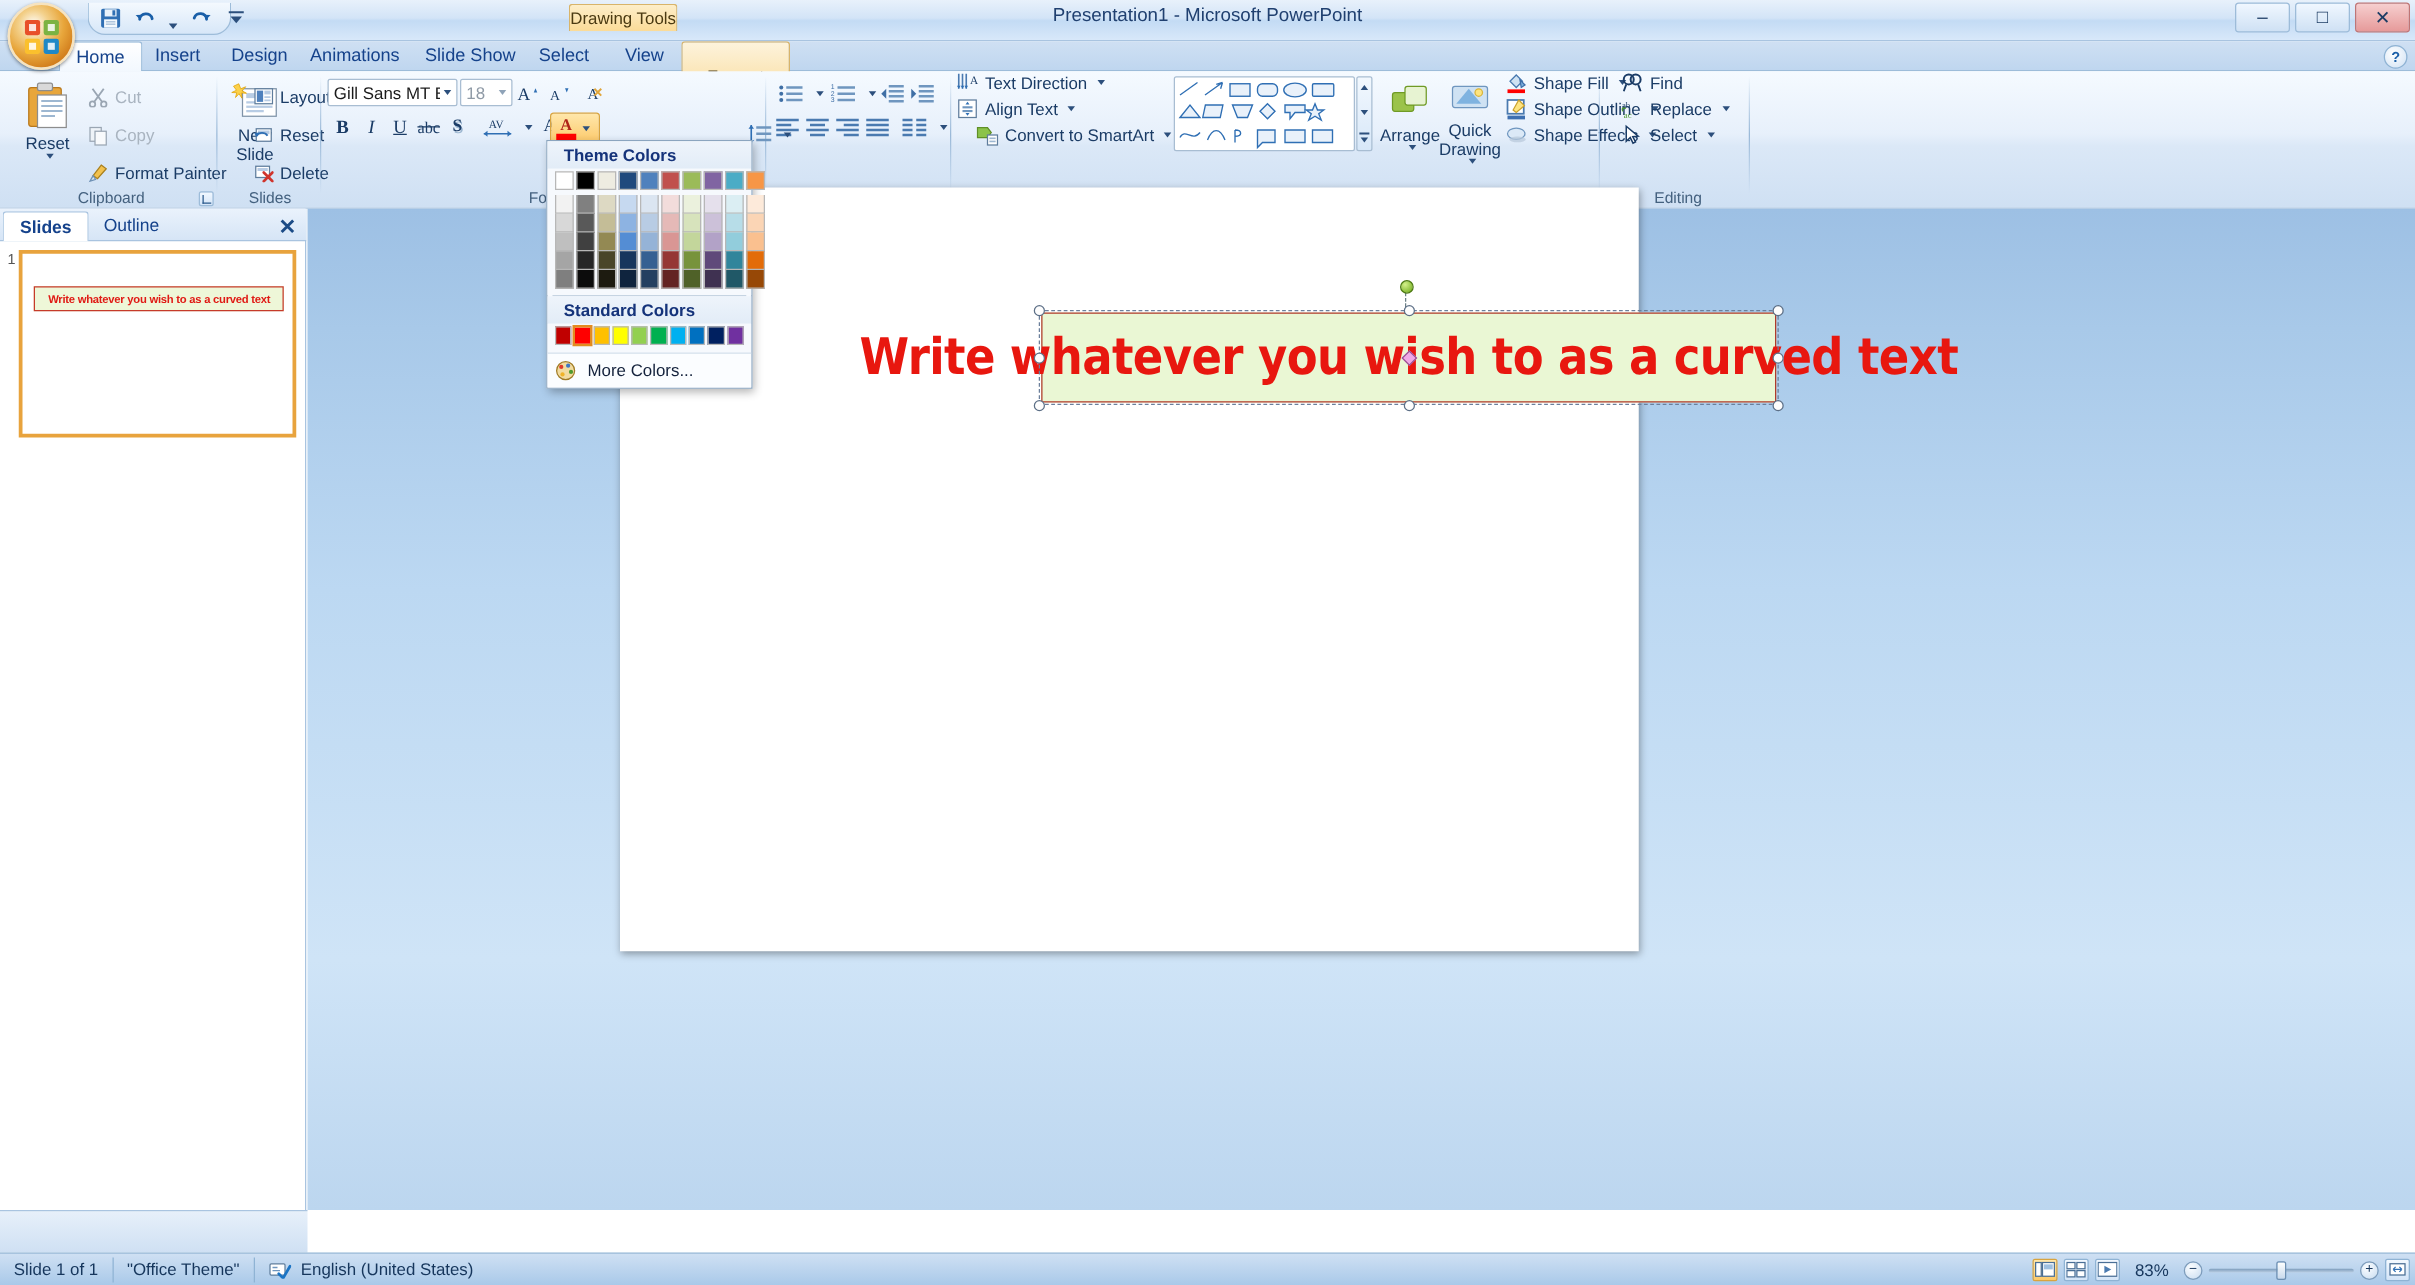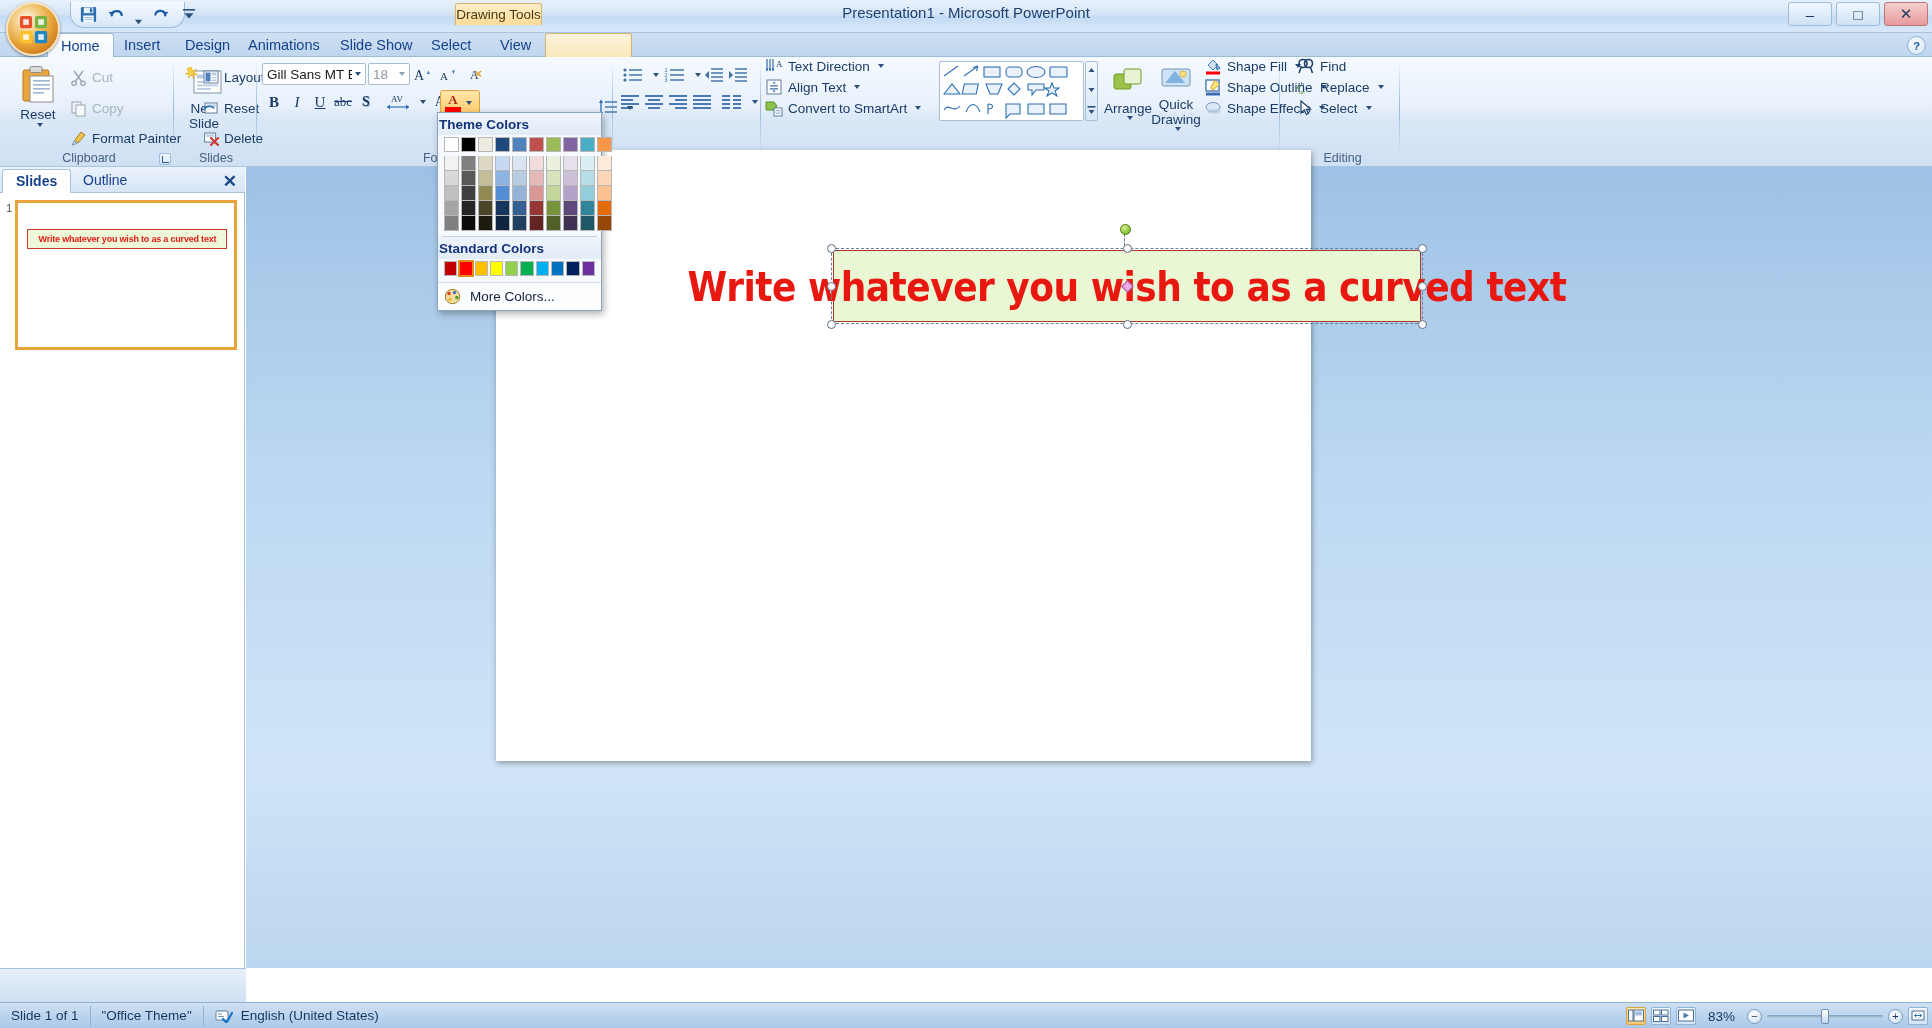--- a/index.html
+++ b/index.html
@@ -105,21 +105,21 @@
     display:flex; align-items:center; justify-content:center; }
   .tbox{ position:absolute; background:#fff; border:1px solid #a8bdd2; border-radius:2px;
     font-size:13.5px; color:#1a1a1a; display:flex; align-items:center; padding:0 4px; cursor:text;}
   .tbox .cv{ flex:1; overflow:hidden; white-space:nowrap; }
 
   
   .colormenu{
     position:absolute; left:437px; top:112px; width:165px; z-index:60;
     background:#f6f9fd; border:1px solid #8ba5bf; box-shadow:2px 3px 7px rgba(0,0,0,.3);
   }
-  .cm-head{ font-size:13.5px; font-weight:bold; color:#15337a; padding:4px 0 3px 1px;
+  .cm-head{ font-size:13.5px; font-weight:bold; color:#15337a; padding:4px 0 3px 13px;
     background:linear-gradient(to bottom,#eef4fb,#e2ecf7); }
   .cm-grid{ padding:2px 6px 5px 6px; display:flex; gap:2px; background:#f6f9fd;}
   .cm-col{ display:flex; flex-direction:column; }
   .sw{ width:15px; height:15px; border:1px solid #b7b7b7; cursor:pointer; }
   .cm-col .sw+.sw{ border-top:none; }
   .cm-toprow{ margin-bottom:4px; }
   .cm-sep{ height:1px; background:#c6d4e2; margin:0 4px; }
   .std-grid{ padding:2px 6px 6px 6px; display:flex; gap:2px; background:#f6f9fd;}
   .sw.sel{ outline:2px solid #e38b1f; outline-offset:-1px; border-color:#fff; }
   .cm-more{ display:flex; align-items:center; gap:9px; padding:5px 6px;
@@ -578,21 +578,21 @@
       <svg width="18" height="18" viewBox="0 0 18 18">
         <rect x="2" y="2" width="14" height="14" fill="#fff" stroke="#5f7d9c"></rect>
         <rect x="5" y="7" width="8" height="1.7" fill="#6f96bf"></rect>
         <rect x="5" y="10" width="8" height="1.7" fill="#6f96bf"></rect>
         <path d="M9 3.4 L7.4 5.6 L10.6 5.6 Z" fill="#2f6fb4"></path>
         <path d="M9 14.6 L7.4 12.4 L10.6 12.4 Z" fill="#2f6fb4"></path>
       </svg>
       <span>Align Text</span>
       <span class="caret"></span>
     </div>
-    <div class="smallrow" style="left:761px;top:41px;text-align:right;">
+    <div class="smallrow" style="left:777px;top:41px;text-align:right;">
       <svg width="18" height="18" viewBox="0 0 18 18">
         <path d="M1 3 L9 3 L12 7 L9 11 L1 11 Z" fill="#8bc34a" stroke="#5f8f26"></path>
         <rect x="9" y="9" width="8" height="8" fill="#fff" stroke="#5f7d9c"></rect>
         <rect x="10.5" y="11" width="5" height="1.3" fill="#9db7d1"></rect>
         <rect x="10.5" y="13.5" width="5" height="1.3" fill="#9db7d1"></rect>
       </svg>
       <span>Convert to SmartArt</span>
       <span class="caret"></span>
     </div>
     <div class="dlg" style="left:735px;bottom:2px;"></div>

